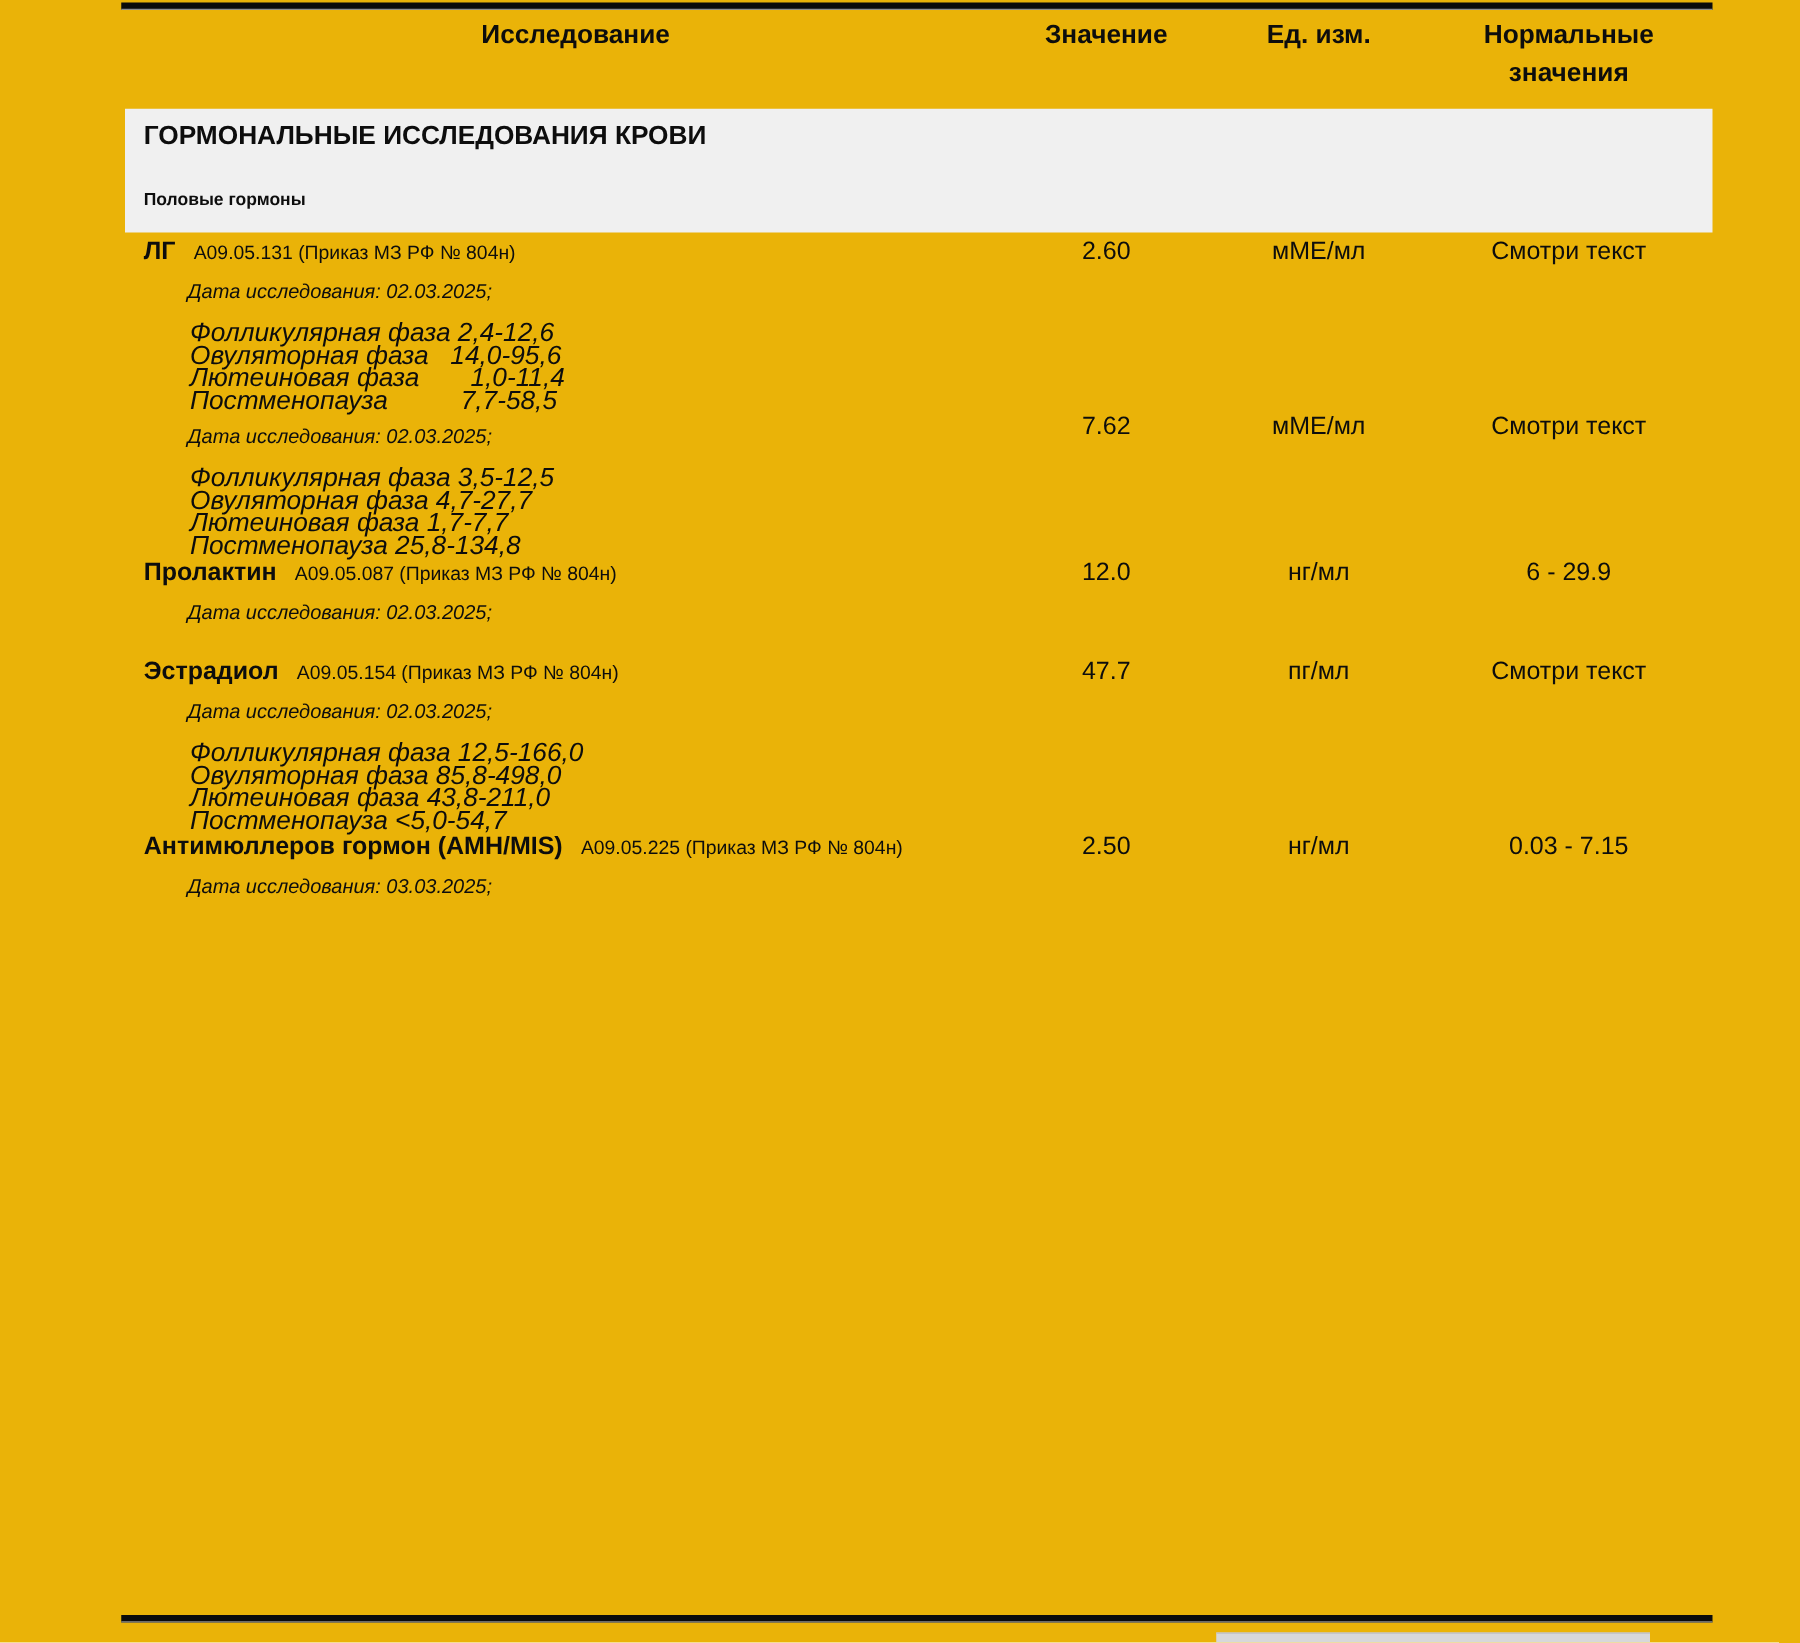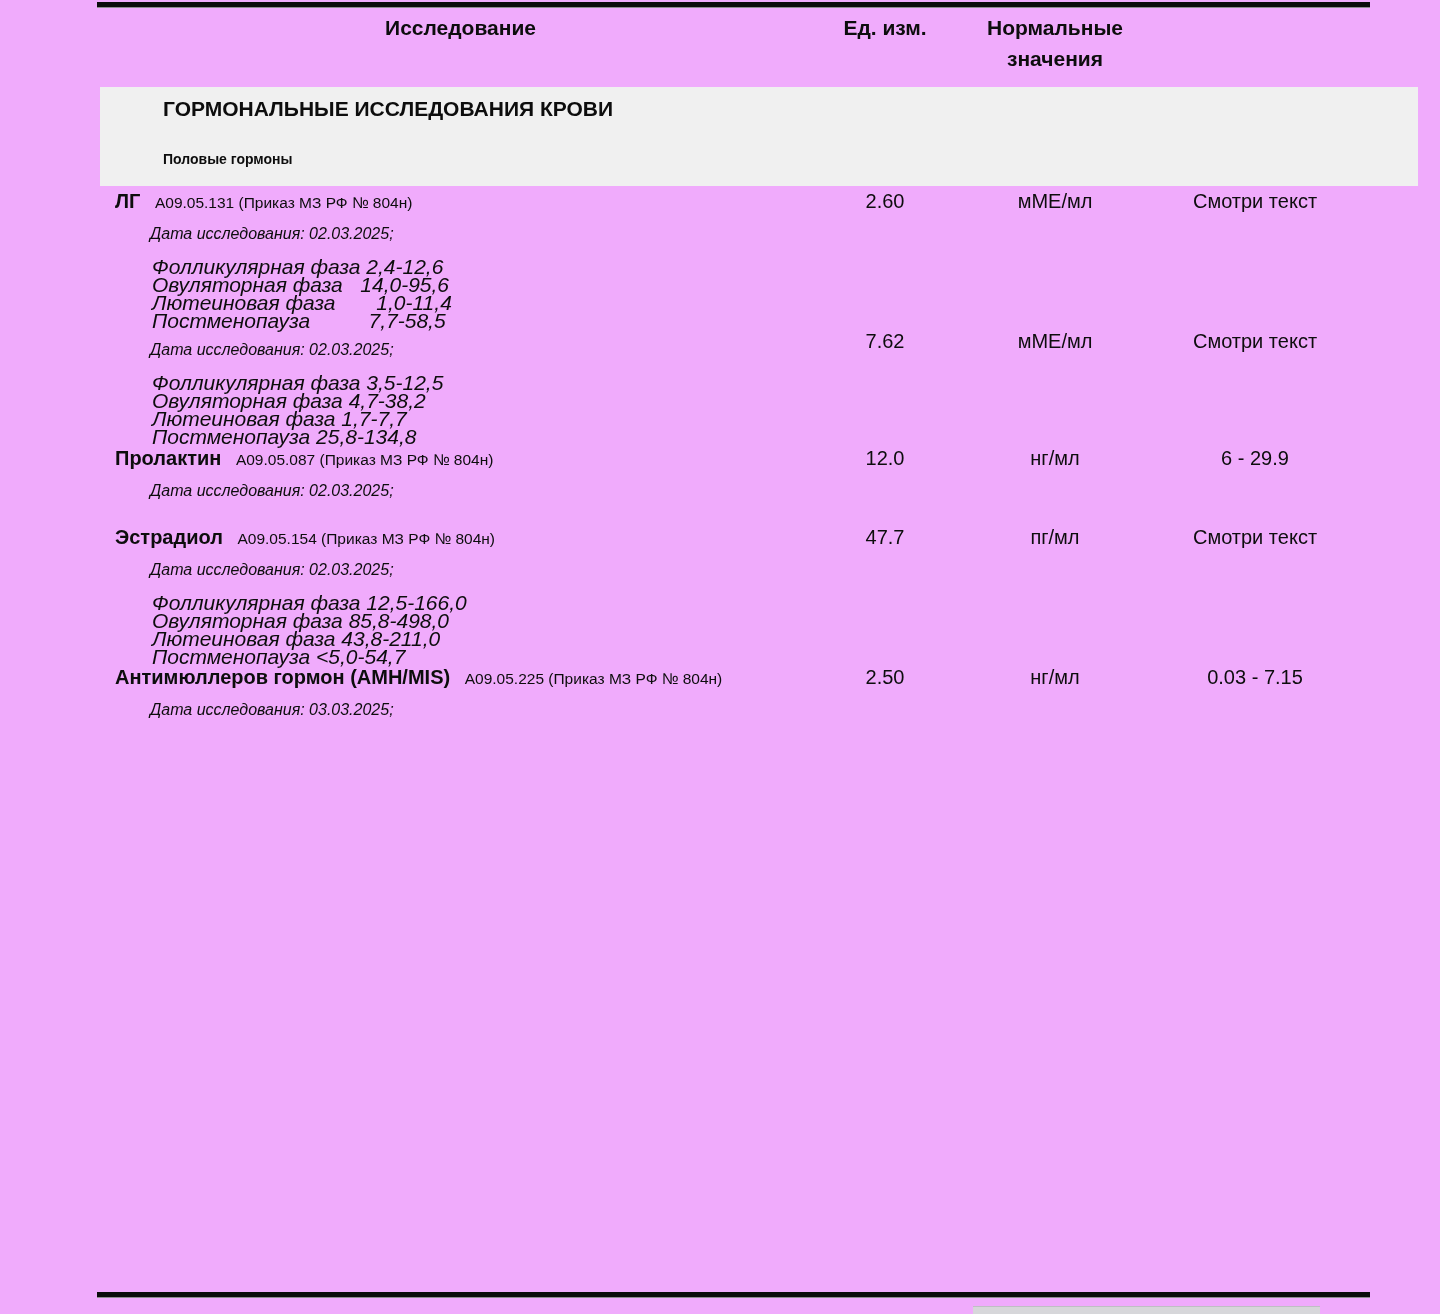--- a/index.html
+++ b/index.html
@@ -1,20 +1,20 @@
 <!DOCTYPE html>
 <html lang="ru"><head>
 <meta charset="utf-8">
 <style>
   html, body { margin: 0; padding: 0; background: #ffffff; }
   .page {
     position: relative;
     width: 1440px;
     height: 1314px;
-    background: #f0abfc;
+    background: #eab308;
     overflow: hidden;
     font-family: "Liberation Sans", "DejaVu Sans", sans-serif;
     color: #0d0d0d;
   }
 
   
   .rule { position: absolute; left: 97px; width: 1273px; height: 5px;
           background: #0b0b0b; border-bottom: 1px solid #8d8d8d; }
   .rule-top { top: 2px; }
   .rule-bottom { top: 1292px; }
@@ -24,21 +24,21 @@
 
   
   .thead { position: absolute; left: 97px; top: 12px; width: 1273px;
            font-weight: bold; font-size: 21px; line-height: 31px; }
   .thead .h-study { text-align: center; padding-left: 24px; }
   .thead .h-val, .thead .h-unit, .thead .h-norm { text-align: center; }
   .thead .h-norm span { display: inline-block; max-width: 175px; }
 
   
   .band { position: absolute; left: 100px; top: 87px; width: 1270px; height: 99px;
-          background: #f0f0f0; padding-left: 48px; }
+          background: #f0f0f0; }
   .band-title { margin: 10px 0 0 15px; font-weight: bold; font-size: 21px; line-height: 24px; }
   .band-sub   { margin: 26px 0 0 15px; font-weight: bold; font-size: 14px; line-height: 24px; }
 
   
   .tbody { position: absolute; left: 97px; top: 190px; width: 1273px; }
   .row { align-items: start; }
   .c-main { padding-left: 18px; }
   .name-line { font-size: 20px; line-height: 22px; }
   .t-name { font-weight: bold; }
   .t-code { font-weight: normal; font-size: 15.5px; margin-left: 9px; }
@@ -55,20 +55,21 @@
 </style>
 </head>
 <body>
 
 <div class="page">
 
   <div class="rule rule-top"></div>
 
   <div class="thead grid">
     <div class="h-study">Исследование</div>
+    <div class="h-val">Значение</div>
     <div class="h-unit">Ед. изм.</div>
     <div class="h-norm"><span>Нормальные значения</span></div>
   </div>
 
   <div class="band">
     <div class="band-title">ГОРМОНАЛЬНЫЕ ИССЛЕДОВАНИЯ КРОВИ</div>
     <div class="band-sub">Половые гормоны</div>
   </div>
 
   <div class="tbody">
@@ -90,21 +91,21 @@
       <div class="c-val">2.60</div>
       <div class="c-unit">мМЕ/мл</div>
       <div class="c-norm">Смотри текст</div>
     </div>
 
     <div class="row grid r-fsg">
       <div class="c-main">
         <div class="t-date">Дата исследования: 02.03.2025;</div>
         <div class="phases">
           <div class="phase">Фолликулярная фаза 3,5-12,5</div>
-          <div class="phase">Овуляторная фаза 4,7-38,2</div>
+          <div class="phase">Овуляторная фаза 4,7-27,7</div>
           <div class="phase">Лютеиновая фаза 1,7-7,7</div>
           <div class="phase">Постменопауза 25,8-134,8</div>
         </div>
       </div>
       <div class="c-val">7.62</div>
       <div class="c-unit">мМЕ/мл</div>
       <div class="c-norm">Смотри текст</div>
     </div>
 
     <div class="row grid r-prolactin">

